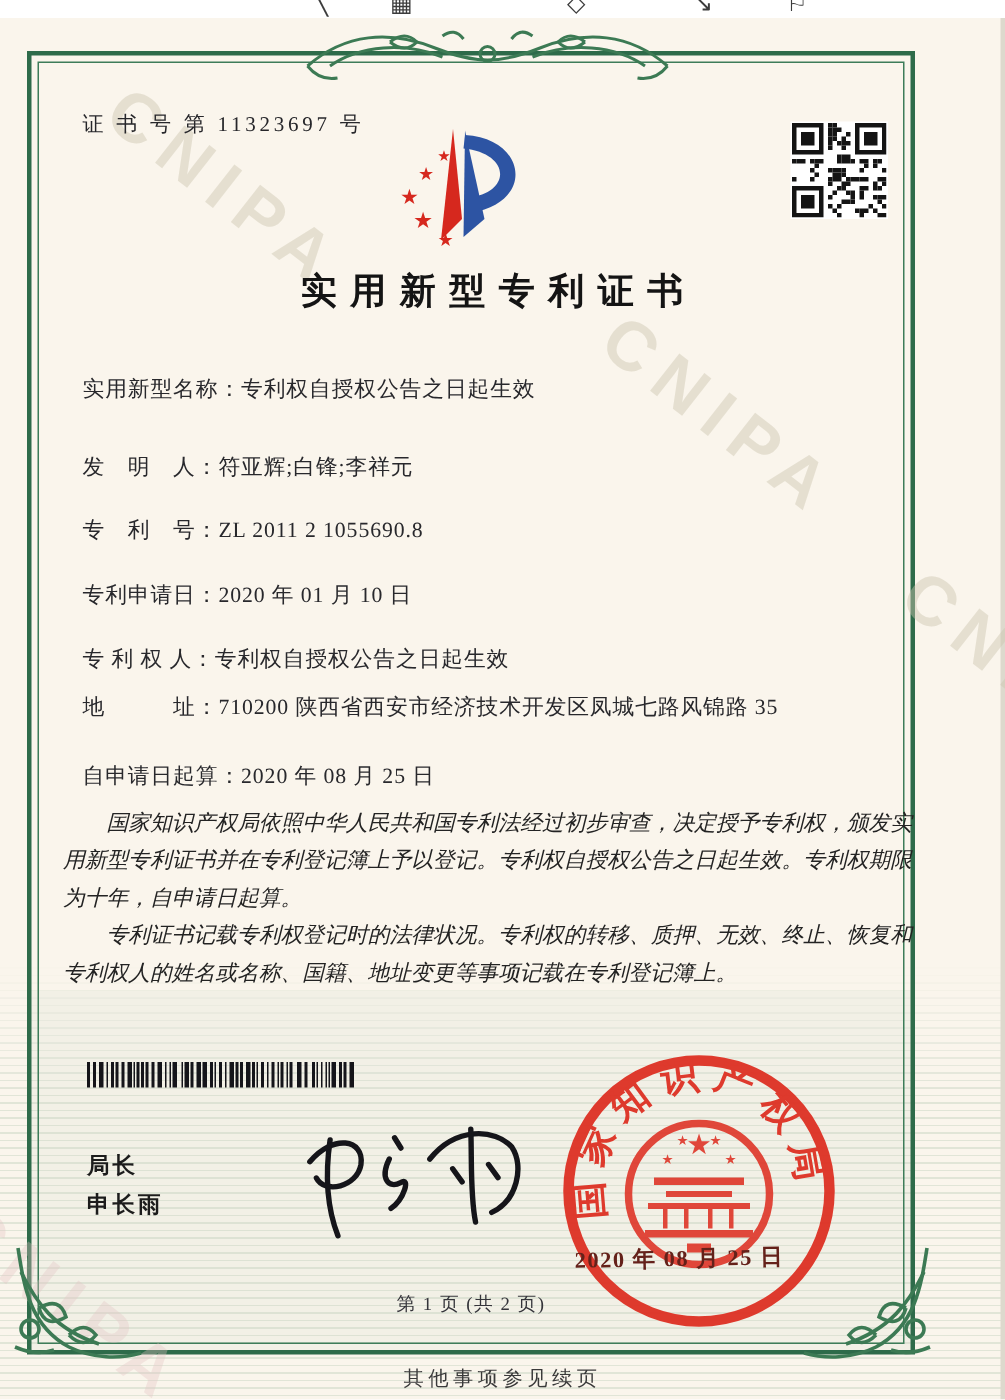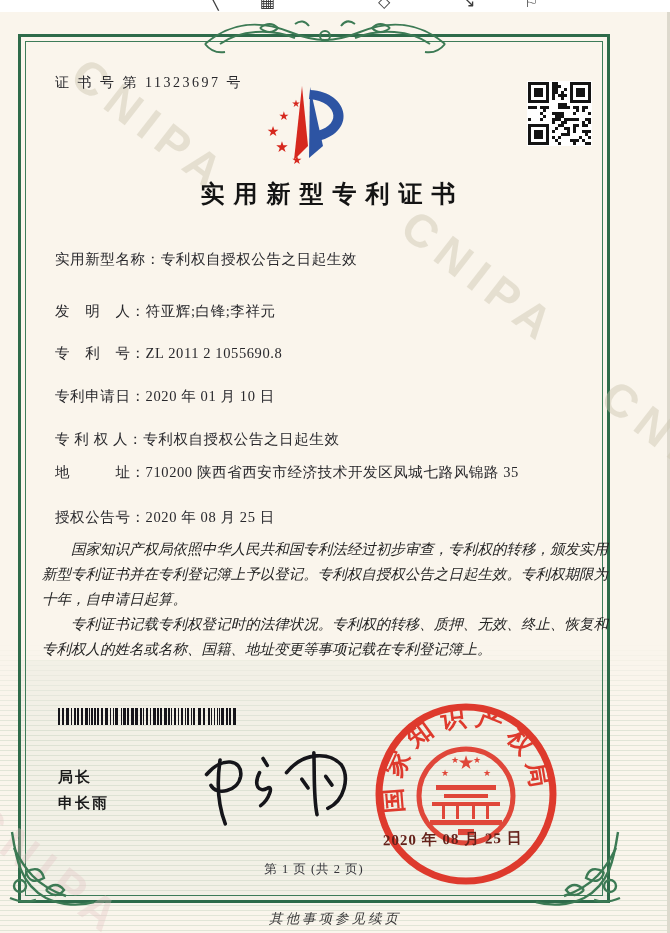--- a/index.html
+++ b/index.html
@@ -44,21 +44,21 @@
   .signer-title{position:absolute;left:58px;top:768px;font-size:15px;font-weight:bold;
         font-family:Liberation Serif, serif;color:#1c1c1c;z-index:6;letter-spacing:2px;}
   .signer-name{position:absolute;left:58px;top:794px;font-size:15px;font-weight:bold;
         font-family:"Liberation Sans",sans-serif;color:#1c1c1c;z-index:6;letter-spacing:2px;}
   .signature{position:absolute;left:203px;top:744px;width:150px;height:84px;transform:rotate(-2deg);z-index:7;}
   .seal{position:absolute;left:371px;top:699px;width:190px;height:190px;z-index:6;opacity:0.96;}
   .seal-date{position:absolute;left:383px;top:830px;font-size:15px;font-weight:bold;color:#64211a;
         letter-spacing:1px;z-index:8;transform:rotate(-1deg);}
   .page-footer{position:absolute;left:18px;top:861px;width:592px;text-align:center;font-size:12.5px;
         color:#34343a;z-index:6;letter-spacing:1px;}
-  .cont-note{position:absolute;left:0;top:910px;width:670px;text-align:center;font-size:13.5px;font-style:italic;
+  .cont-note{position:absolute;left:0;top:910px;width:670px;text-align:center;font-size:13.5px;
         letter-spacing:3px;color:#3a3a3a;z-index:6;}
 </style>
 </head>
 <body>
 
 <div class="page">
 
   <div class="toolbar">
     <span class="tico" style="left:209px">╲</span>
     <span class="tico" style="left:260px">▦</span>
@@ -252,25 +252,25 @@
   <div class="row" style="top:387px">
     <span class="lbl">专利申请日：</span><span>2020 年 01 月 10 日</span>
   </div>
   <div class="row" style="top:430px">
     <span class="lbl">专 利 权 人：</span><span>专利权自授权公告之日起生效</span>
   </div>
   <div class="row" style="top:463px;line-height:19px">
     <div><span class="lbl">地　　　址：</span><span>710200 陕西省西安市经济技术开发区凤城七路风锦路 35</span></div>
   </div>
   <div class="row" style="top:508px">
-    <span class="lbl">授权公告号：</span><span>2020 年 08 月 25 日</span>
+    <span class="lbl">自申请日起算：</span><span>2020 年 08 月 25 日</span>
   </div>
 
   <div class="paras">
-    <p>国家知识产权局依照中华人民共和国专利法经过初步审查，专利权的转移，颁发实用新型专利证书并在专利登记簿上予以登记。专利权自授权公告之日起生效。专利权期限为十年，自申请日起算。</p>
+    <p>国家知识产权局依照中华人民共和国专利法经过初步审查，决定授予专利权，颁发实用新型专利证书并在专利登记簿上予以登记。专利权自授权公告之日起生效。专利权期限为十年，自申请日起算。</p>
     <p>专利证书记载专利权登记时的法律状况。专利权的转移、质押、无效、终止、恢复和专利权人的姓名或名称、国籍、地址变更等事项记载在专利登记簿上。</p>
   </div>
 
   <div class="barcode">
       <i style="left:0px;width:2px"></i>
       <i style="left:4px;width:2px"></i>
       <i style="left:8px;width:3px"></i>
       <i style="left:13px;width:1px"></i>
       <i style="left:16px;width:2px"></i>
       <i style="left:19px;width:2px"></i>

